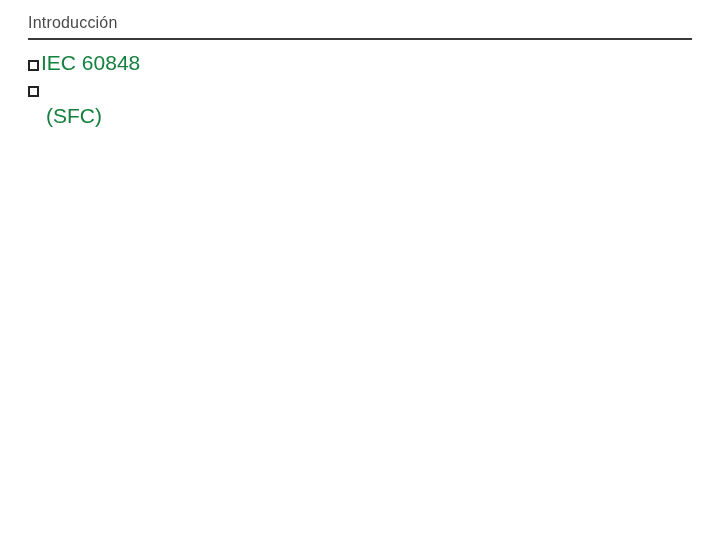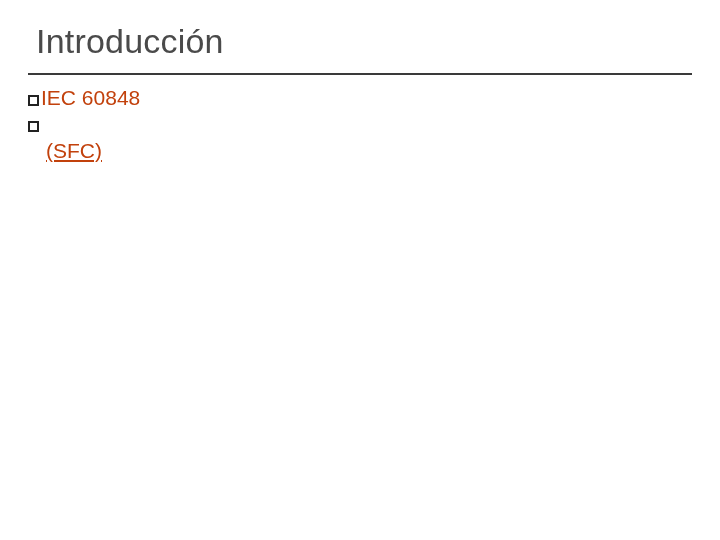--- a/index.html
+++ b/index.html
@@ -13,57 +13,56 @@
     overflow: hidden;
   }
   .slide {
     position: relative;
     width: 720px;
     height: 540px;
     box-sizing: border-box;
     padding: 14px 28px 0 28px;
   }
   .title {
-    font-size: 34px;
+    font-size: 16px;
     font-weight: 400;
     color: #4a4a4a;
-    margin: 8px;
+    margin: 0;
     padding-bottom: 4px;
     letter-spacing: 0.2px;
   }
   .title-rule {
     border: none;
     border-top: 2px solid #3a3a3a;
     margin: 2px 0 10px 0;
     width: 100%;
   }
   .content {
     font-size: 21px;
     line-height: 1.25;
-    color: #c2410c;
+    color: #15803d;
   }
   .bullet-item {
     display: block;
     padding-left: 0;
     text-indent: 0;
     margin: 0;
   }
   .square-bullet {
     display: inline-block;
     width: 11px;
     height: 11px;
     border: 2px solid #222;
     box-sizing: border-box;
     margin-right: 2px;
     vertical-align: -1px;
   }
   .wrap-indent {
     display: block;
     padding-left: 18px;
-    text-decoration: underline;
   }
 </style>
 </head>
 <body>
 
 <div class="slide">
 
   <h1 class="title">Introducción</h1>
   <hr class="title-rule">
 

